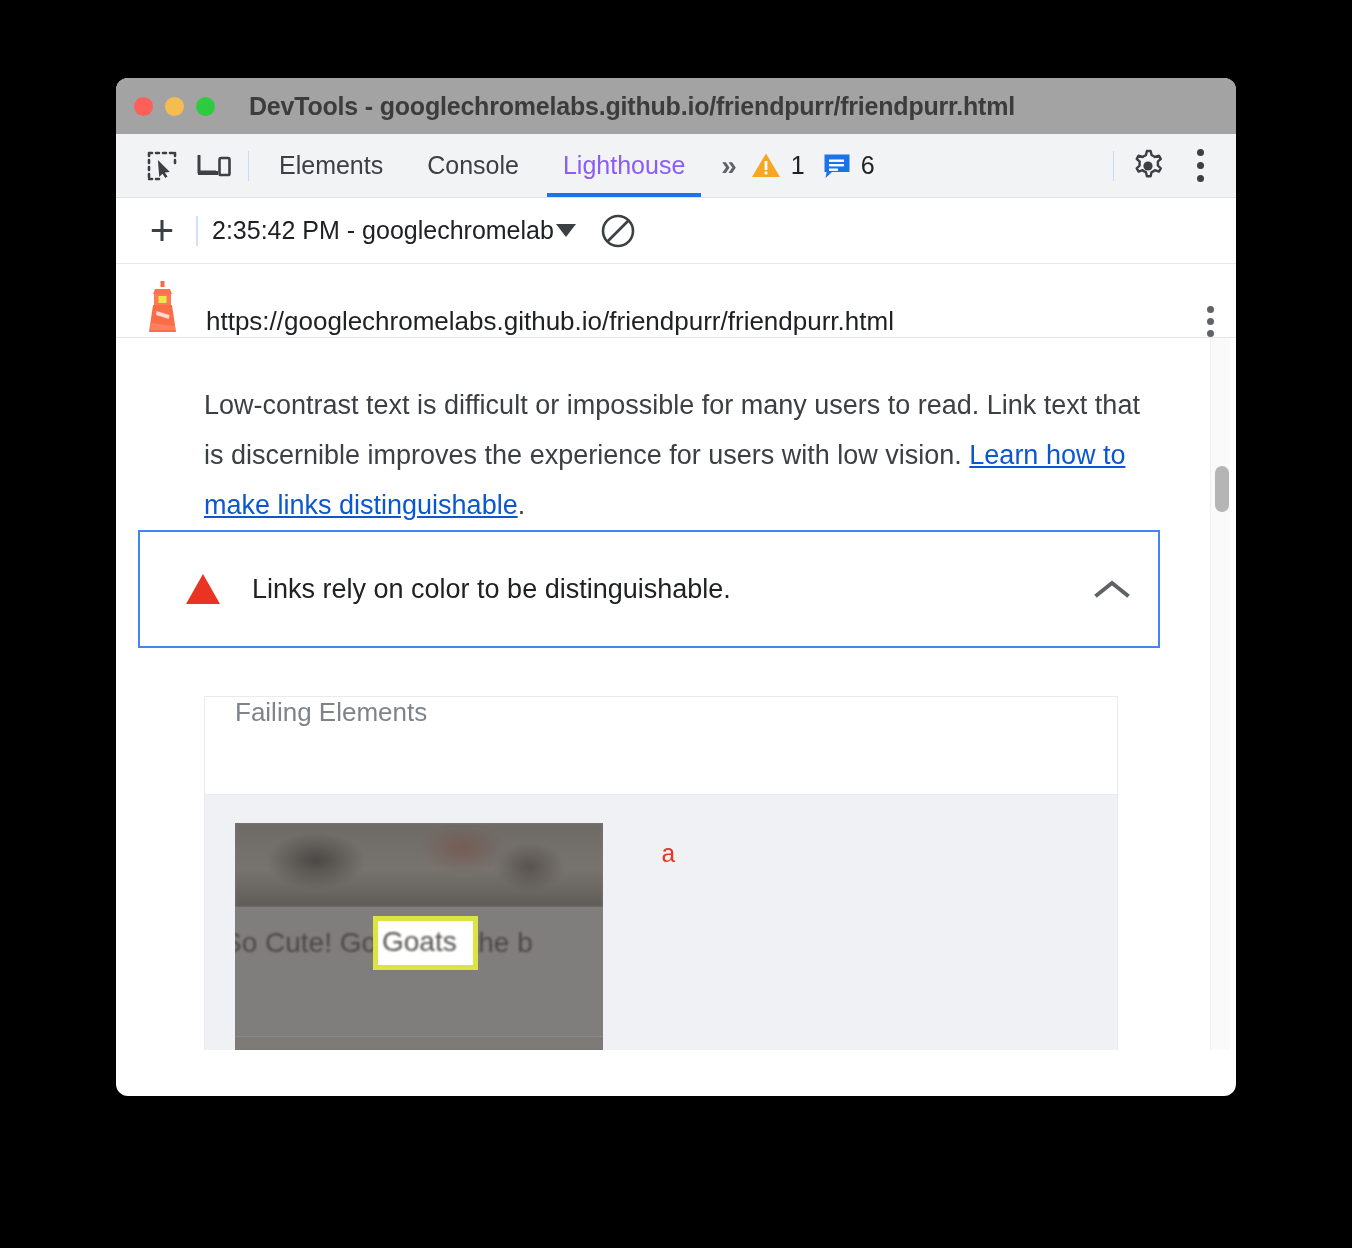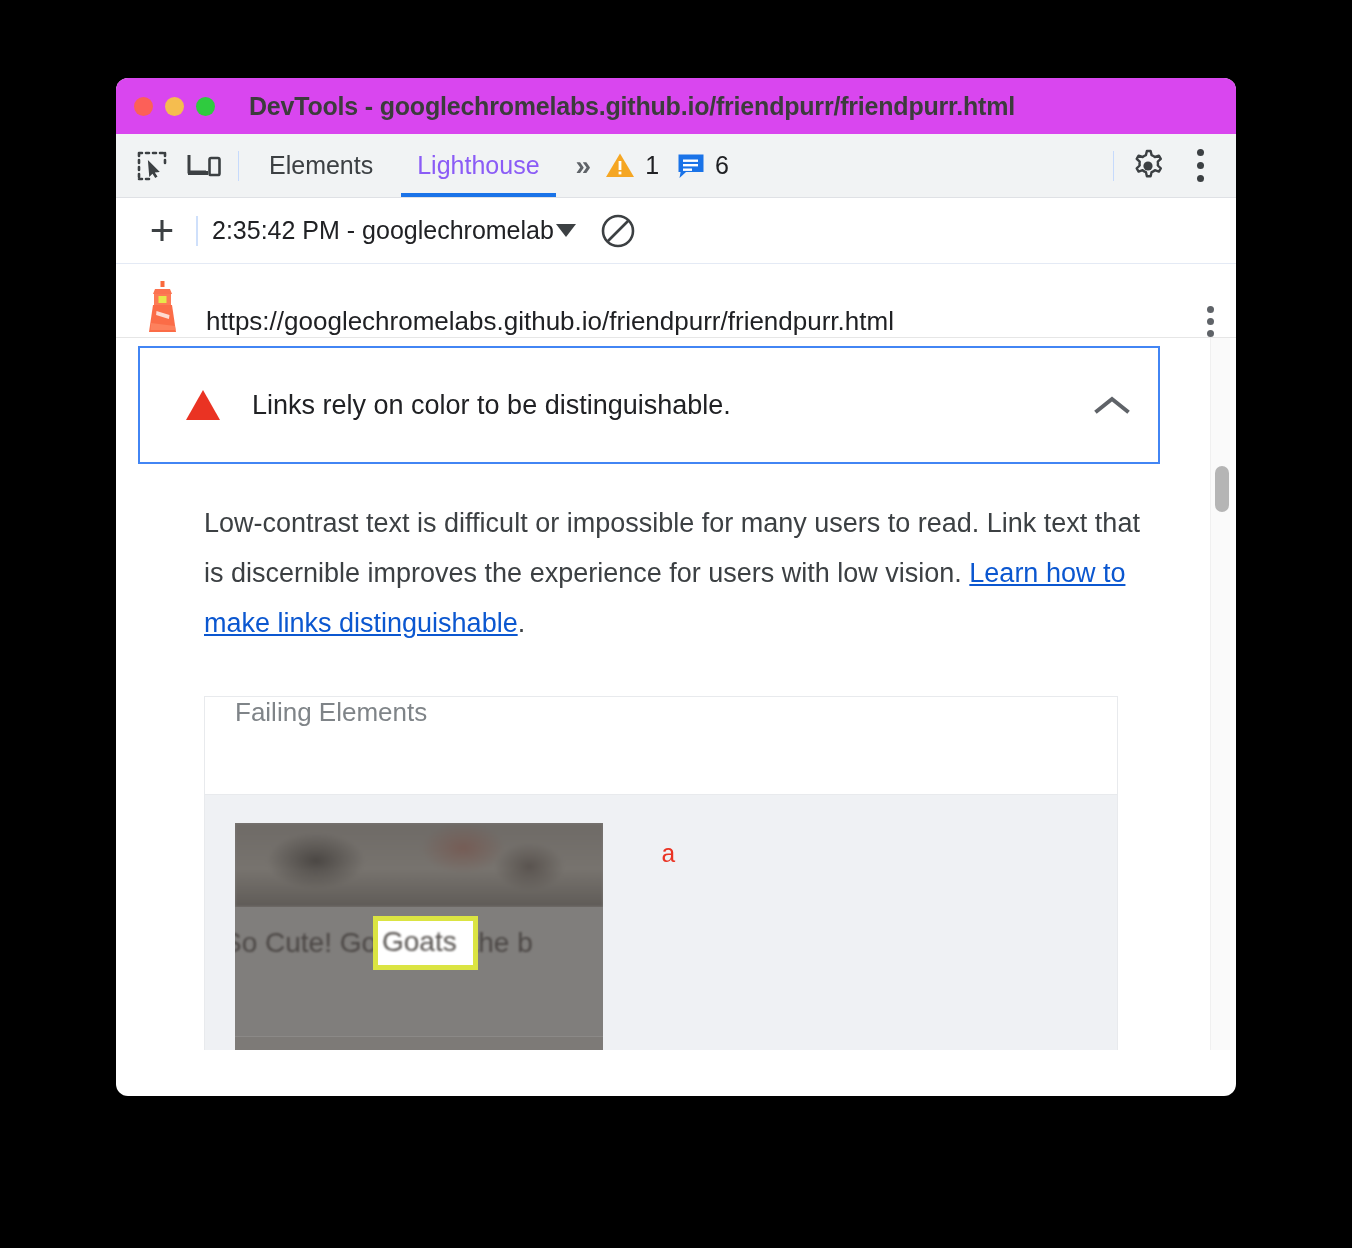--- a/index.html
+++ b/index.html
@@ -20,21 +20,21 @@
     height: 1018px;
     background: #ffffff;
     border-radius: 12px;
     overflow: hidden;
     box-shadow: 0 0 42px 14px rgba(0,0,0,0.55);
   }
 
   
   #titlebar {
     height: 56px;
-    background: #d946ef;
+    background: #a3a3a3;
     display: flex;
     align-items: center;
     padding-left: 18px;
     position: relative;
   }
   .traffic {
     width: 19px; height: 19px;
     border-radius: 50%;
     margin-right: 12px;
     flex: none;
@@ -52,21 +52,21 @@
   }
 
   
   #devtools-tabbar {
     height: 64px;
     background: #f1f3f4;
     display: flex;
     align-items: center;
     border-bottom: 1px solid #dfe1e5;
     position: relative;
-    padding-left: 10px;
+    padding-left: 20px;
   }
   .tb-iconbtn {
     width: 52px; height: 52px;
     display: flex; align-items: center; justify-content: center;
     flex: none;
   }
   .tb-sep {
     width: 1px; height: 30px;
     background: #c6dafc;
     margin: 0 8px;
@@ -357,20 +357,21 @@
       <svg width="34" height="30" viewBox="0 0 34 30">
         <path d="M2 4 V21 H19" stroke="#3c4043" stroke-width="3" fill="none"></path>
         <rect x="1" y="20" width="20" height="4" fill="#3c4043"></rect>
         <rect x="22.5" y="7" width="10" height="17" rx="1.6" stroke="#3c4043" stroke-width="2.6" fill="none"></rect>
       </svg>
     </div>
 
     <div class="tb-sep"></div>
 
     <div class="tb-tab">Elements</div>
+    <div class="tb-tab">Console</div>
     <div class="tb-tab active">Lighthouse</div>
 
     <div class="tb-more">»</div>
 
     <div class="tb-count">
       <svg width="30" height="27" viewBox="0 0 30 27">
         <path d="M15 1.5 L29 25 L1 25 Z" fill="#f5a623"></path>
         <rect x="13.6" y="9" width="2.8" height="9" fill="#ffffff"></rect>
         <rect x="13.6" y="19.6" width="2.8" height="2.8" fill="#ffffff"></rect>
       </svg>
@@ -441,32 +442,32 @@
         <span></span>
           <span></span>
           <span></span>
       </div>
     </div>
   </div>
 
   <div id="report">
     <div id="report-inner">
 
+      <div id="audit-desc">
+        <span>Low-contrast text is difficult or impossible for many users to read. Link text that is discernible improves the experience for users with low vision. </span><a href="#">Learn how to make links distinguishable</a><span>.</span>
+      </div>
+
       <div id="audit-box">
         <div id="audit-error-icon"></div>
         <div id="audit-title">Links rely on color to be distinguishable.</div>
         <div id="audit-chevron">
           <svg width="40" height="26" viewBox="0 0 40 26">
             <path d="M5 19 L20 7 L35 19" fill="none" stroke="#5f6368" stroke-width="4" stroke-linecap="square"></path>
           </svg>
         </div>
-      </div>
-
-      <div id="audit-desc">
-        <span>Low-contrast text is difficult or impossible for many users to read. Link text that is discernible improves the experience for users with low vision. </span><a href="#">Learn how to make links distinguishable</a><span>.</span>
       </div>
 
       <div id="fe-table">
         <div id="fe-head">
           <div id="fe-head-label">Failing Elements</div>
         </div>
         <div id="fe-body">
           <div id="fe-thumb">
             <div id="thumb-photo"></div>
             <div id="thumb-mid"></div>

